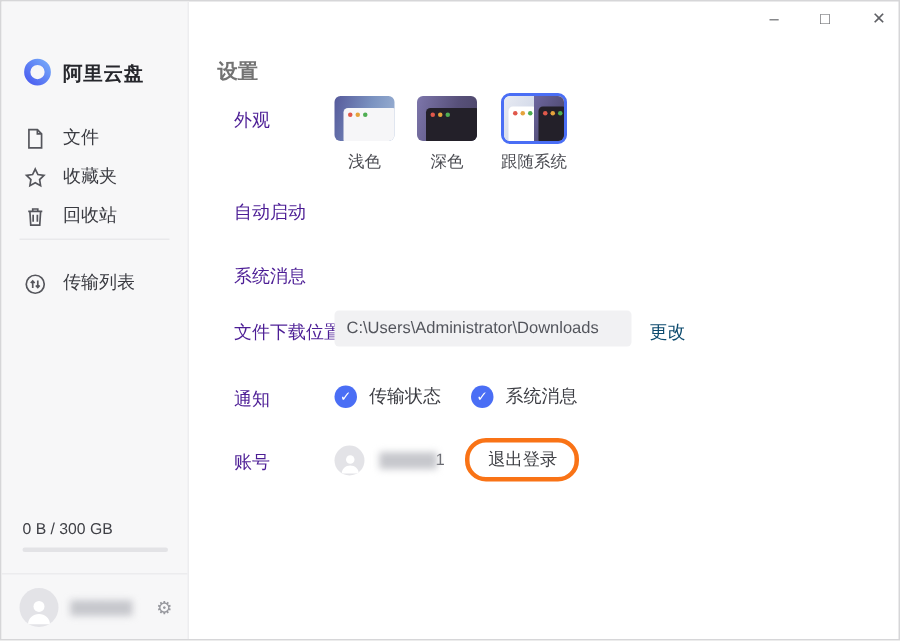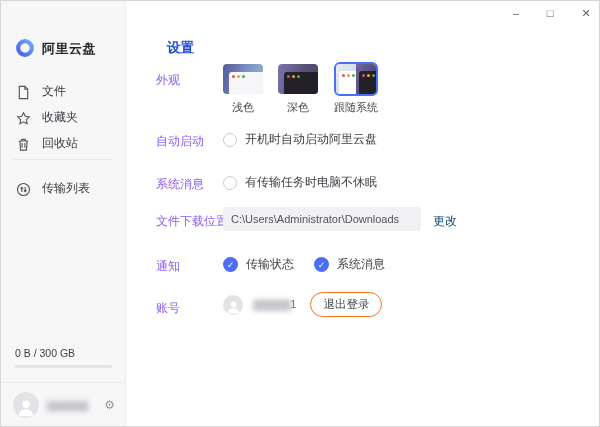--- a/index.html
+++ b/index.html
@@ -30,22 +30,22 @@
   .progress .fill{height:100%;width:0;background:#4a6ef5;border-radius:2px}
   .bottom-div{position:absolute;left:0;right:0;top:381px;height:1px;background:#ececee}
   .user-row{position:absolute;left:0;top:385px;width:125px;height:40px;cursor:pointer}
   .avatar{border-radius:50%;background:#e3e3e7;display:flex;align-items:flex-end;
     justify-content:center;overflow:hidden}
   .user-avatar{position:absolute;left:12px;top:391px;width:26px;height:26px}
   .masked{filter:blur(2.5px);color:#c6c7cc;letter-spacing:-1px}
   .user-name{position:absolute;left:46px;top:399px;font-size:10px}
   .gear{position:absolute;right:10px;top:397px;font-size:12px;color:#97989e;cursor:pointer}
   
-  .page-title{position:absolute;left:166px;top:38px;font-size:13.5px;font-weight:700;color:#1d4ed8}
-  .rlabel{position:absolute;left:155px;font-size:12px;color:#8b5cf6}
+  .page-title{position:absolute;left:144px;top:38px;font-size:13.5px;font-weight:700;color:#737373}
+  .rlabel{position:absolute;left:155px;font-size:12px;color:#4c1d95}
   .ctrl-row{position:absolute;left:222px;display:flex;align-items:center}
   .opt-text{font-size:12px;color:#3d3e44;margin-left:8px}
   .radio{width:14px;height:14px;border:1px solid #c9cacf;border-radius:50%;
     background:#fff;box-sizing:border-box;cursor:pointer;flex:0 0 auto}
   .cbox{width:15px;height:15px;border-radius:50%;background:#4a6ef5;color:#fff;
     font-size:9px;display:flex;align-items:center;justify-content:center;
     cursor:pointer;flex:0 0 auto;font-weight:700}
   
   .thumb{position:absolute;top:63px;width:40px;height:30px;border-radius:4px;
     overflow:hidden;cursor:pointer}
@@ -67,21 +67,21 @@
   .thumb-label{position:absolute;top:99px;font-size:11px;color:#4b4c52;text-align:center}
   
   .path-box{position:absolute;left:222px;top:206px;width:198px;height:24px;
     background:#f1f1f3;border-radius:3px;font-size:11px;color:#53555c;
     line-height:24px;padding:0 8px;box-sizing:border-box;white-space:nowrap;
     overflow:hidden;cursor:text}
   .link{position:absolute;left:432px;top:212px;font-size:12px;color:#0c4a6e;cursor:pointer}
   
   .acct-avatar{width:20px;height:20px}
   .acct-name{font-size:11px;color:#5e5f66;margin-left:10px}
-  .logout-btn{margin-left:14px;padding:4px 12px;border:1px solid #f97316;
+  .logout-btn{margin-left:14px;padding:4px 12px;border:3px solid #f97316;
     border-radius:14px;background:#fff;font-size:11.5px;color:#3f4045;cursor:pointer;
     font-family:inherit}
 </style>
 </head>
 <body>
 
 <div class="window">
 
   <span class="navbtn" style="left:88px">‹</span>
   <span class="navbtn" style="left:110px">›</span>
@@ -206,30 +206,22 @@
             <span class="dot r"></span>
             <span class="dot y"></span>
             <span class="dot g"></span>
           </div>
       </div>
     </div>
   </div>
   <div class="thumb-label" style="left:326px;width:58px">跟随系统</div>
 
   <div class="rlabel" style="top:132px">自动启动</div>
-  <div class="ctrl-row" style="top:130px">
-    <span class="radio"></span>
-    <span class="opt-text">开机时自动启动阿里云盘</span>
-  </div>
 
   <div class="rlabel" style="top:175px">系统消息</div>
-  <div class="ctrl-row" style="top:173px">
-    <span class="radio"></span>
-    <span class="opt-text">有传输任务时电脑不休眠</span>
-  </div>
 
   <div class="rlabel" style="top:212px">文件下载位置</div>
   <div class="path-box">C:\Users\Administrator\Downloads</div>
   <span class="link">更改</span>
 
   <div class="rlabel" style="top:257px">通知</div>
   <div class="ctrl-row" style="top:255px">
     <span class="cbox">✓</span>
     <span class="opt-text">传输状态</span>
     <span class="cbox" style="margin-left:20px">✓</span>

